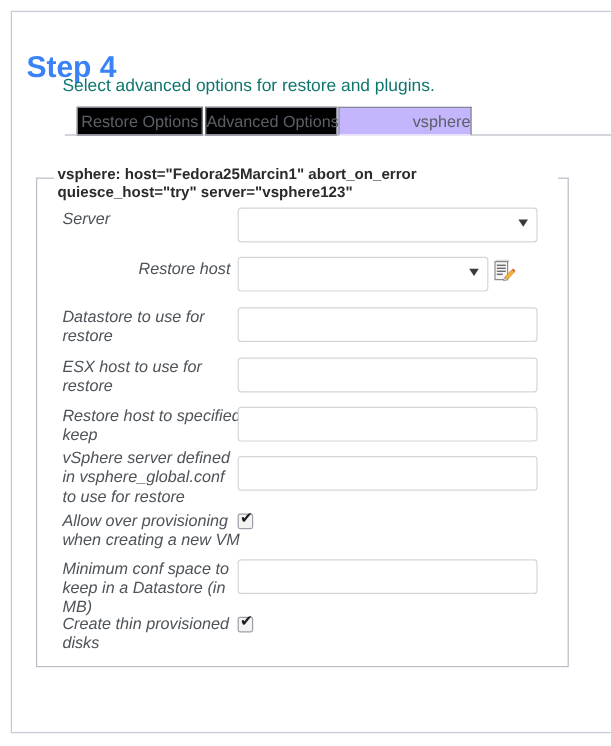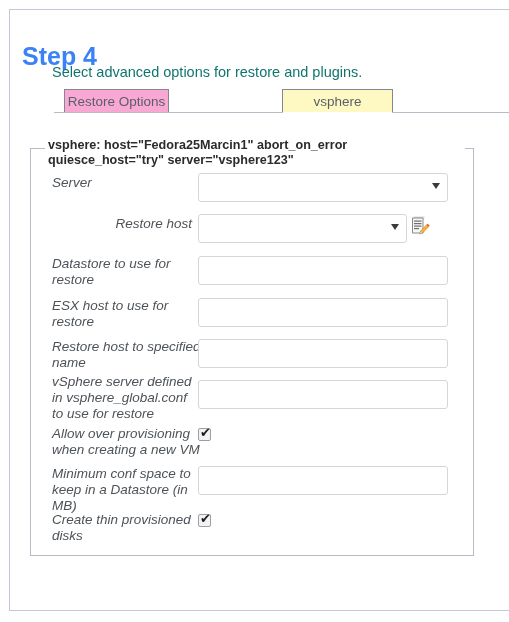--- a/index.html
+++ b/index.html
@@ -61,28 +61,29 @@
   }
   .tab {
     position: absolute;
     top: 0px;
     height: 24px;
     line-height: 23px;
     text-align: center;
     font-size: 13.5px;
     color: #5a6068;
     border: 1px solid #848792;
-    background: #f9a8d4;
+    background: #000000;
     cursor: pointer;
     white-space: nowrap;
   }
   .tab.active {
-    background: #fef9c3;
+    background: #c4b5fd;
     border-bottom: 1px solid #ffffff;
     z-index: 5;
+    text-align: right;
   }
   #tab-restore-options { left: 54px;  width: 105px; }
   #tab-advanced-options { left: 161px; width: 110px; }
   #tab-vsphere         { left: 272px; width: 111px; }
 
   
   #vsphere-fieldset {
     position: absolute;
     left: 20px;
     top: 138px;
@@ -183,20 +184,21 @@
 </head>
 <body>
 
 <div id="wizard-panel">
 
   <h1 id="page-title">Step 4</h1>
   <div id="page-subtitle">Select advanced options for restore and plugins.</div>
 
   <div id="tab-strip">
     <div class="tab" id="tab-restore-options">Restore Options</div>
+    <div class="tab" id="tab-advanced-options">Advanced Options</div>
     <div class="tab active" id="tab-vsphere">vsphere</div>
   </div>
   <div id="tab-underline"></div>
 
   <div id="vsphere-fieldset"></div>
   <div id="fieldset-legend">vsphere: host="Fedora25Marcin1" abort_on_error quiesce_host="try" server="vsphere123"</div>
 
   <div class="form-row">
     <div class="field-label" style="left:42px; top:165px; width:140px;">Server</div>
     <div class="select-box" style="left:188px; top:163px; width:250px;">
@@ -232,21 +234,21 @@
     <div class="field-label" style="left:42px; top:246px;">Datastore to use for restore</div>
     <input class="text-input" type="text" style="left: 188px; top: 246px;" value="">
   </div>
 
   <div class="form-row">
     <div class="field-label" style="left:42px; top:288px;">ESX host to use for restore</div>
     <input class="text-input" type="text" style="left: 188px; top: 288px;" value="">
   </div>
 
   <div class="form-row">
-    <div class="field-label" style="left:42px; top:329px; width:150px;">Restore host to specified name</div>
+    <div class="field-label" style="left:42px; top:329px; width:150px;">Restore host to specified keep</div>
     <input class="text-input" type="text" style="left: 188px; top: 329px;" value="">
   </div>
 
   <div class="form-row">
     <div class="field-label" style="left:42px; top:364px; width:148px;">vSphere server defined in vsphere_global.conf to use for restore</div>
     <input class="text-input" type="text" style="left: 188px; top: 370px;" value="">
   </div>
 
   <div class="form-row">
     <div class="field-label" style="left:42px; top:416px; width:150px;">Allow over provisioning when creating a new VM</div>

